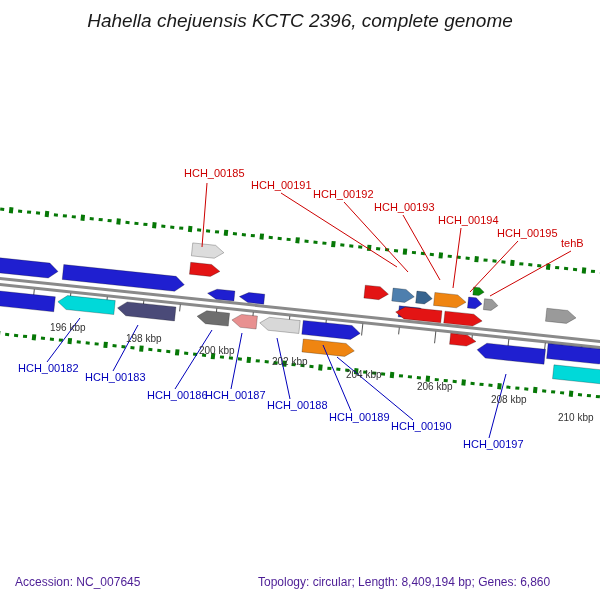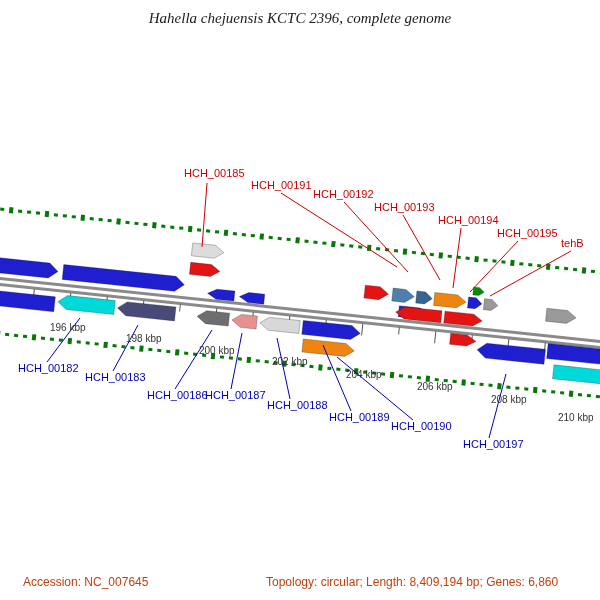--- a/index.html
+++ b/index.html
@@ -1,22 +1,22 @@
 <!DOCTYPE html>
 <html><head>
 <meta charset="utf-8">
 <style>
   html,body{margin:0;padding:0;background:#ffffff;}
   body{width:600px;height:600px;position:relative;overflow:hidden;
        font-family:"Liberation Sans",sans-serif;}
   .title{position:absolute;top:10px;left:0;right:0;text-align:center;
-         font-style:italic;font-size:15px;color:#1a1a1a;font-family:Liberation Serif, serif;}
+         font-style:italic;font-size:19px;color:#1a1a1a;}
   #map-svg{position:absolute;top:0;left:0;}
   svg text{font-family:"Liberation Sans",sans-serif;}
-  .statusbar span{position:absolute;top:575px;font-size:12px;color:#c2410c;margin-left:8px;}
+  .statusbar span{position:absolute;top:575px;font-size:12px;color:#4c1d95;}
   .acc{left:15px;}
   .topo{left:258px;}
 </style>
 </head>
 <body>
 
 <div class="title">Hahella chejuensis KCTC 2396, complete genome</div>
 
 <svg id="map-svg" width="600" height="600" viewBox="0 0 600 600">
     <g transform="rotate(6 300 313)">

